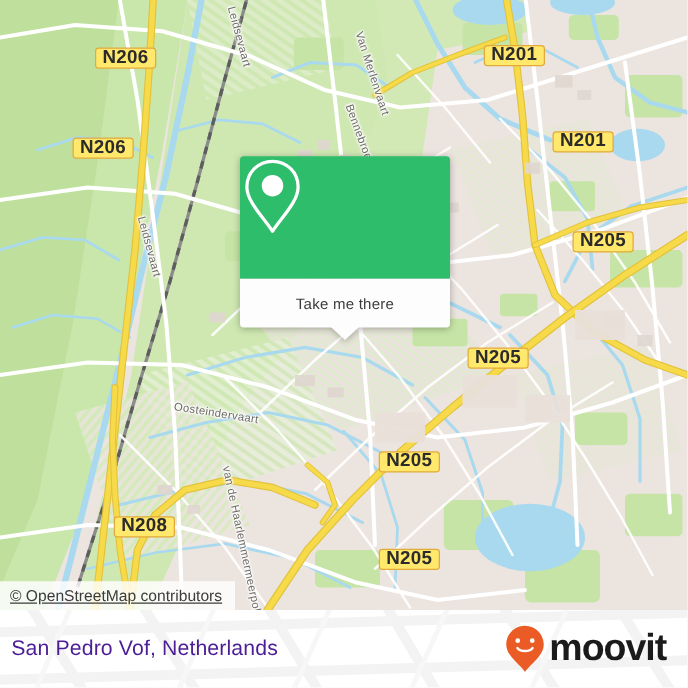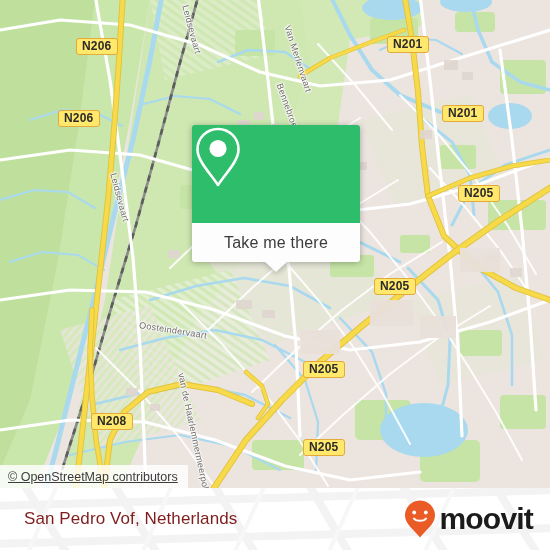--- a/index.html
+++ b/index.html
@@ -17,21 +17,21 @@
   }
   .map svg { position:absolute; left:0; top:0; display:block; }
 
   
   .shield {
     position:absolute;
     background:#ffe86b;
     border:1.6px solid #e2a93b;
     border-radius:3px;
     color:#2b2b2b;
-    font-size:12px;
+    font-size:15px;
     font-weight:bold;
     letter-spacing:.2px;
     padding:1px 5px 2px 5px;
     line-height:12px;
     white-space:nowrap;
     font-family:"Liberation Sans", sans-serif;
   }
 
   
   .slabel {
@@ -59,21 +59,21 @@
     display:flex; align-items:center; justify-content:center;
   }
   .popup-bottom {
     height:39px;
     background:#fdfdfd;
     border-radius:0 0 3px 3px;
     display:flex; align-items:center; justify-content:center;
     position:relative;
   }
   .popup-label {
-    color:#3b3b3b; font-size:16px; letter-spacing:.2px;
+    color:#3b3b3b; font-size:12px; letter-spacing:.2px;
     font-family:"Liberation Sans", sans-serif;
   }
   .popup-tail {
     position:absolute; left:50%; bottom:-10px; transform:translateX(-50%);
     width:0; height:0;
     border-left:12px solid transparent;
     border-right:12px solid transparent;
     border-top:11px solid #fdfdfd;
   }
 
@@ -91,22 +91,22 @@
     text-decoration:underline;
   }
 
   
   .footer {
     position:absolute; left:0; top:488px; width:550px; height:62px;
     background:#ffffff; overflow:hidden;
   }
   .footer-bg { position:absolute; left:0; top:0; }
   .footer-title {
-    position:absolute; left:24px; top:50%; transform:translateY(-50%);
-    font-size:17px; color:#7f1d1d; letter-spacing:.1px;
+    position:absolute; left:9px; top:50%; transform:translateY(-50%);
+    font-size:17px; color:#4c1d95; letter-spacing:.1px;
     font-family:"Liberation Sans", sans-serif; white-space:nowrap;
   }
   .brand {
     position:absolute; right:17px; top:50%; transform:translateY(-50%);
     display:flex; align-items:center; gap:2px;
   }
   .brand-text {
     font-size:30px; font-weight:bold; color:#1b1b1b;
     letter-spacing:-.8px; line-height:30px;
     font-family:"Liberation Sans", sans-serif;

